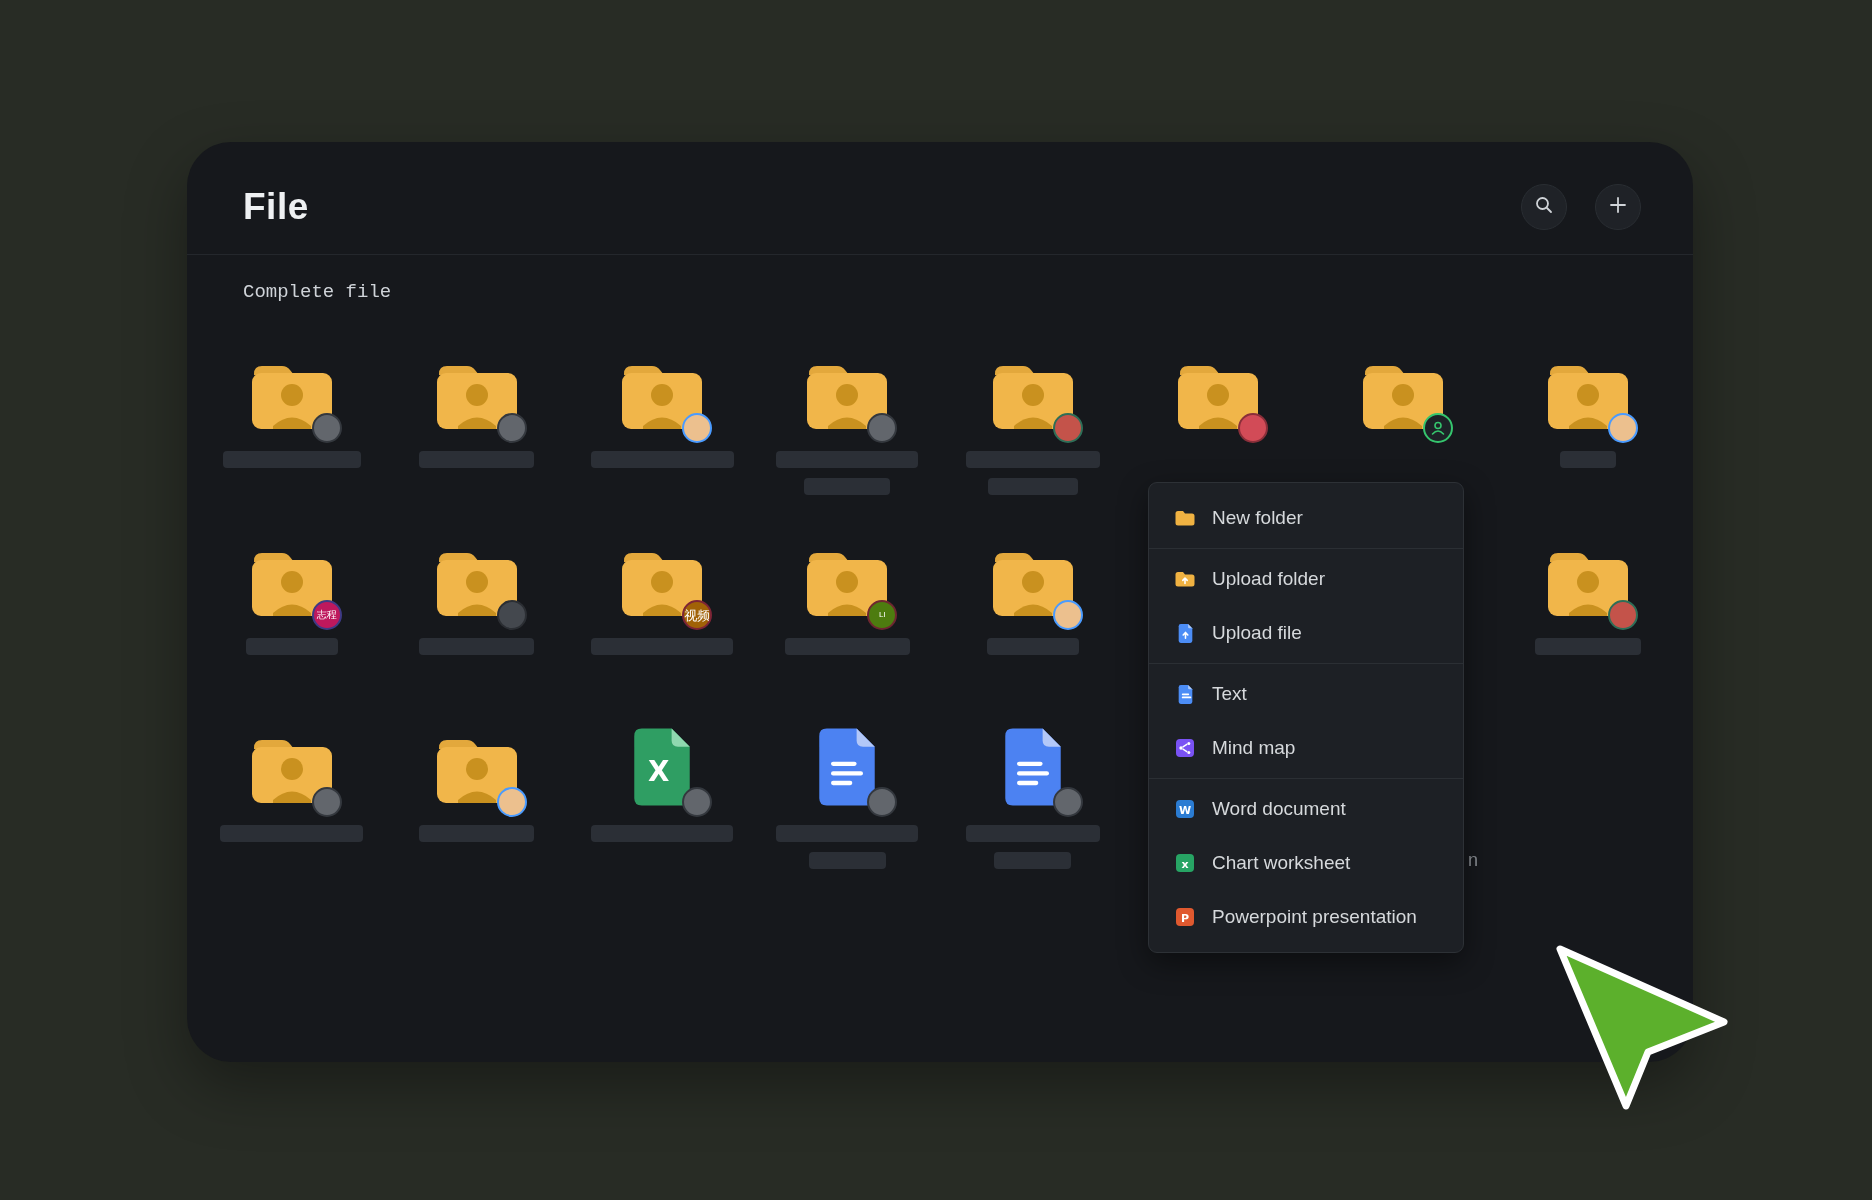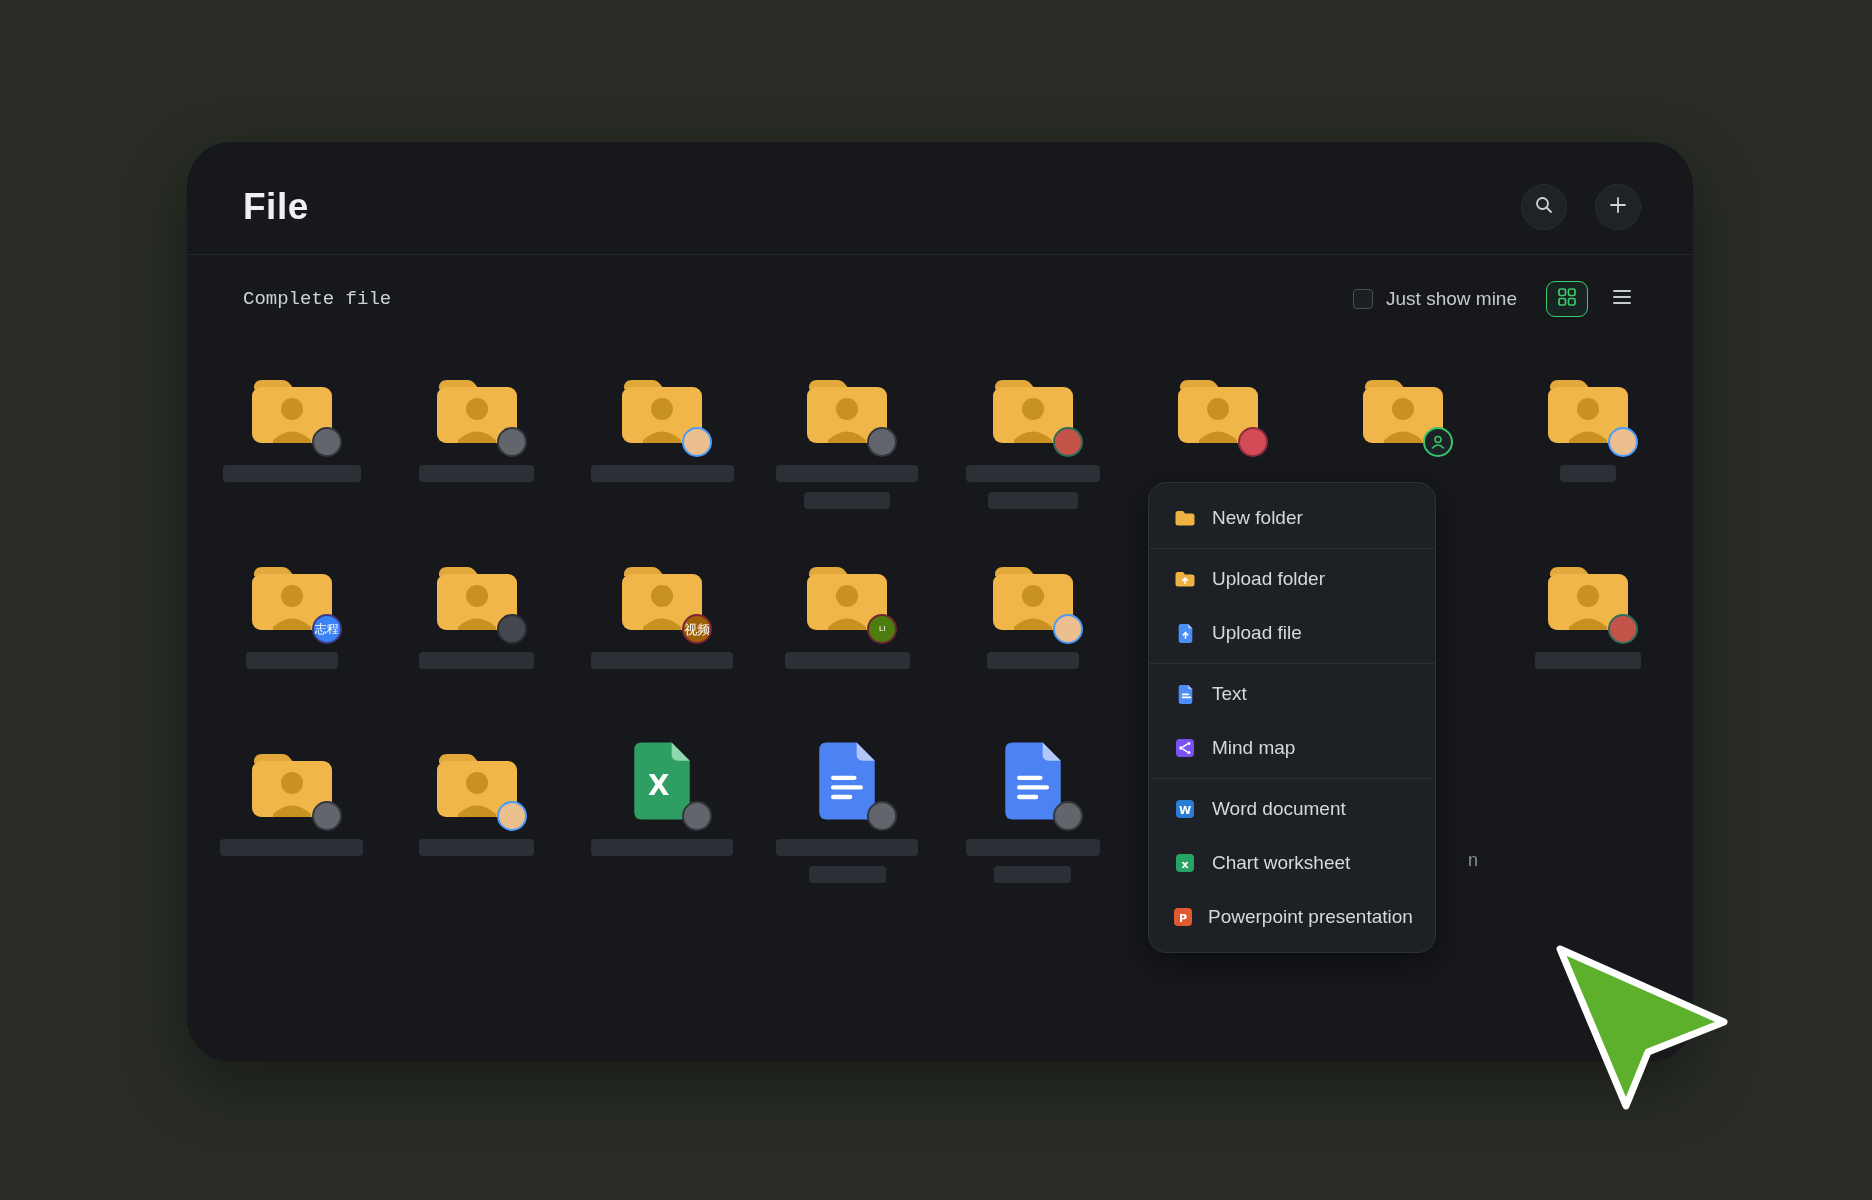--- a/index.html
+++ b/index.html
@@ -63,22 +63,22 @@
     position: absolute; right: 2px; bottom: -4px;
     width: 30px; height: 30px; border-radius: 50%;
     border: 2px solid rgba(255,255,255,.25);
     color: #fff; display: flex; align-items: center; justify-content: center;
     overflow: hidden; line-height: 1;
   }
   .bars { margin-top: 12px; display: flex; flex-direction: column; align-items: center; gap: 10px; }
   .bar { height: 17px; border-radius: 4px; background: #2b2f36; }
 
   .context-menu {
-    position: absolute; left: 961px; top: 340px; width: 288px;
-    background: #1d2025; border: 1px solid #2d3136; border-radius: 18px;
+    position: absolute; left: 961px; top: 340px; width: 316px;
+    background: #1d2025; border: 1px solid #2d3136; border-radius: 9px;
     padding: 8px 0; box-shadow: 0 10px 30px rgba(0,0,0,.45);
     z-index: 10;
   }
   .menu-item {
     height: 54px; display: flex; align-items: center; gap: 15px;
     padding: 0 24px; cursor: pointer;
   }
   .menu-ic { width: 24px; display: flex; justify-content: center; }
   .menu-label { color: #d6d9dc; font-size: 19px; white-space: nowrap; }
   .menu-divider { height: 1px; background: #2b2f34; margin: 3px 0; }
@@ -113,41 +113,20 @@
             <svg width="20" height="20" viewBox="0 0 20 20" fill="none" stroke="#d0d4d8" stroke-width="1.8" stroke-linecap="round">
               <path d="M10 3 V17 M3 10 H17"></path>
             </svg>
           </span>
         </div>
       </div>
     </div>
 
     <div class="filter-bar">
       <span class="section-label">Complete file</span>
-      <div class="filter-right">
-        <span class="checkbox"></span>
-        <span class="checkbox-label">Just show mine</span>
-        <div class="view-btn active">
-          <span>
-            <svg width="20" height="20" viewBox="0 0 20 20" fill="none" stroke="#3dc96e" stroke-width="1.7">
-              <rect x="2" y="2" width="6.5" height="6.5" rx="1.6"></rect>
-              <rect x="11.5" y="2" width="6.5" height="6.5" rx="1.6"></rect>
-              <rect x="2" y="11.5" width="6.5" height="6.5" rx="1.6"></rect>
-              <rect x="11.5" y="11.5" width="6.5" height="6.5" rx="1.6"></rect>
-            </svg>
-          </span>
-        </div>
-        <div class="view-btn">
-          <span>
-            <svg width="20" height="16" viewBox="0 0 20 16" stroke="#c6cacf" stroke-width="2" stroke-linecap="round">
-              <path d="M2 2 H18 M2 8 H18 M2 14 H18"></path>
-            </svg>
-          </span>
-        </div>
-      </div>
     </div>
 
     <div class="file-grid" id="file-grid">
         <div class="file-item" style="grid-area: 1 / 1;">
     <div class="icon-wrap">
       <span class="file-ic"><svg width="92" height="78" viewBox="0 0 92 78">
     <path d="M8 17 q0-8 8-8 h20 q5 0 8 4 l4 5 H8 z" fill="#e3a83c"></path>
     <rect x="6" y="16" width="80" height="56" rx="9" fill="#f1b64a"></rect>
     <g fill="#c9911f">
                   <circle cx="46" cy="38" r="11"></circle>
@@ -278,21 +257,21 @@
         <div class="file-item" style="grid-area: 2 / 1;">
     <div class="icon-wrap">
       <span class="file-ic"><svg width="92" height="78" viewBox="0 0 92 78">
     <path d="M8 17 q0-8 8-8 h20 q5 0 8 4 l4 5 H8 z" fill="#e3a83c"></path>
     <rect x="6" y="16" width="80" height="56" rx="9" fill="#f1b64a"></rect>
     <g fill="#c9911f">
                   <circle cx="46" cy="38" r="11"></circle>
                   <path d="M27 69 q19 -17 38 0 l0 3 H27 z"></path>
                 </g>
               </svg></span>
-      <span class="avatar" style="background: #3b82f6; border-color: rgb(62, 58, 133); font-size: 12px;">志程</span>
+      <span class="avatar" style="background: #be185d; border-color: rgb(62, 58, 133); font-size: 10px;">志程</span>
     </div>
     <div class="bars">
             <div class="bar" style="width: 92px;"></div>
           </div>
   </div>
         <div class="file-item" style="grid-area: 2 / 2;">
     <div class="icon-wrap">
       <span class="file-ic"><svg width="92" height="78" viewBox="0 0 92 78">
     <path d="M8 17 q0-8 8-8 h20 q5 0 8 4 l4 5 H8 z" fill="#e3a83c"></path>
     <rect x="6" y="16" width="80" height="56" rx="9" fill="#f1b64a"></rect>

